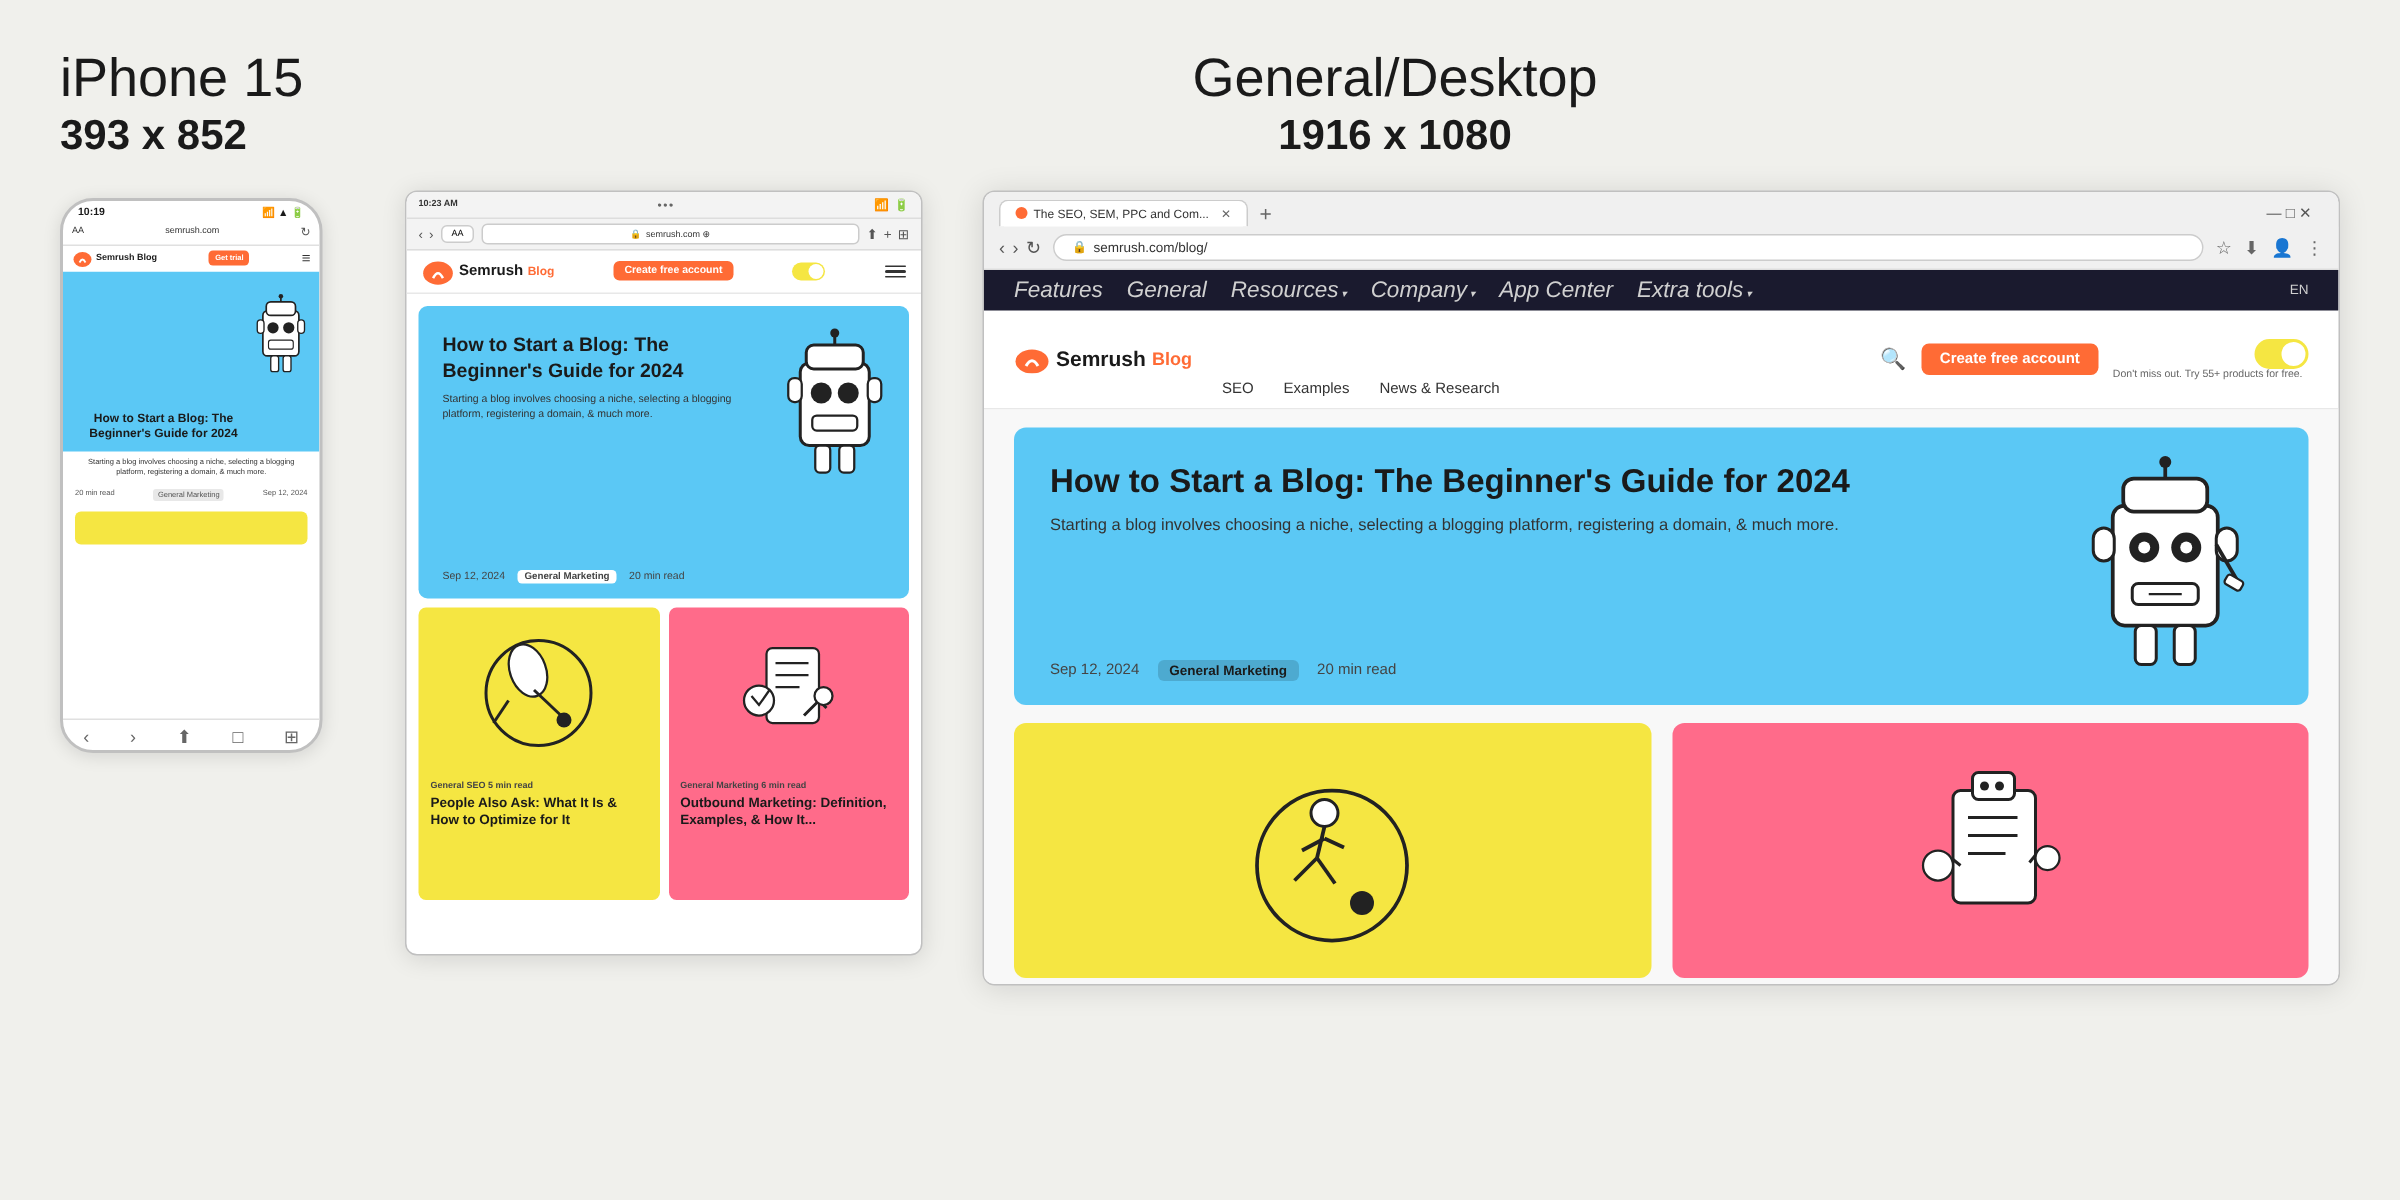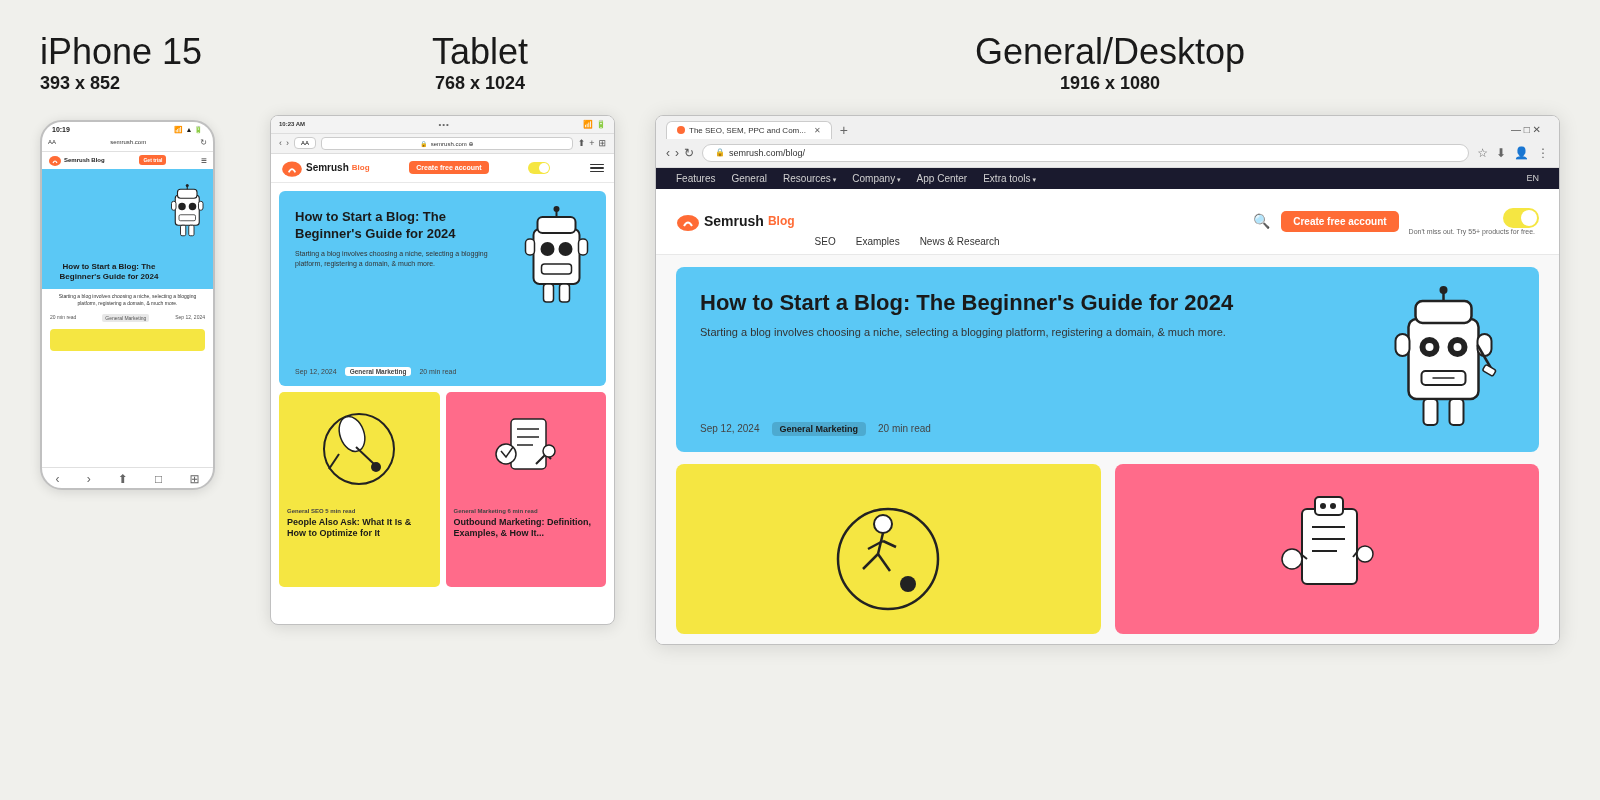--- a/index.html
+++ b/index.html
@@ -25,21 +25,21 @@
       display: flex;
       flex-direction: column;
       line-height: 1.2;
     }
     .device-label .name {
       font-size: 36px;
       font-weight: 400;
       color: #1a1a1a;
     }
     .device-label .dims {
-      font-size: 18px;
+      font-size: 28px;
       font-weight: 700;
       color: #1a1a1a;
     }
     .label-iphone { width: 260px; }
     .label-tablet { width: 360px; text-align: center; }
     .label-desktop { flex: 1; text-align: center; }
 
     
     .devices-row {
       display: flex;
@@ -443,22 +443,23 @@
       align-items: center;
       justify-content: space-between;
       flex-shrink: 0;
     }
     .desktop-top-nav-items {
       display: flex;
       gap: 16px;
       align-items: center;
     }
     .desktop-top-nav-items span {
-      font-size: 10px;
+      font-size: 15px;
       color: #d0d0d0;
+      font-style: italic;
     }
     .desktop-top-nav-items .with-arrow::after {
       content: ' ▾';
       font-size: 7px;
     }
     .desktop-lang { font-size: 9px; color: #d0d0d0; }
     .desktop-second-nav {
       padding: 7px 20px;
       display: flex;
       align-items: center;
@@ -593,24 +594,20 @@
       position: relative;
     }
   </style>
 </head>
 <body>
 
 <div class="labels-row">
   <div class="device-label label-iphone">
     <span class="name">iPhone 15</span>
     <span class="dims">393 x 852</span>
-  </div>
-  <div class="device-label label-tablet">
-    <span class="name">Tablet</span>
-    <span class="dims">768 x 1024</span>
   </div>
   <div class="device-label label-desktop">
     <span class="name">General/Desktop</span>
     <span class="dims">1916 x 1080</span>
   </div>
 </div>
 
 <div class="devices-row">
 
   <div class="iphone-wrap">

